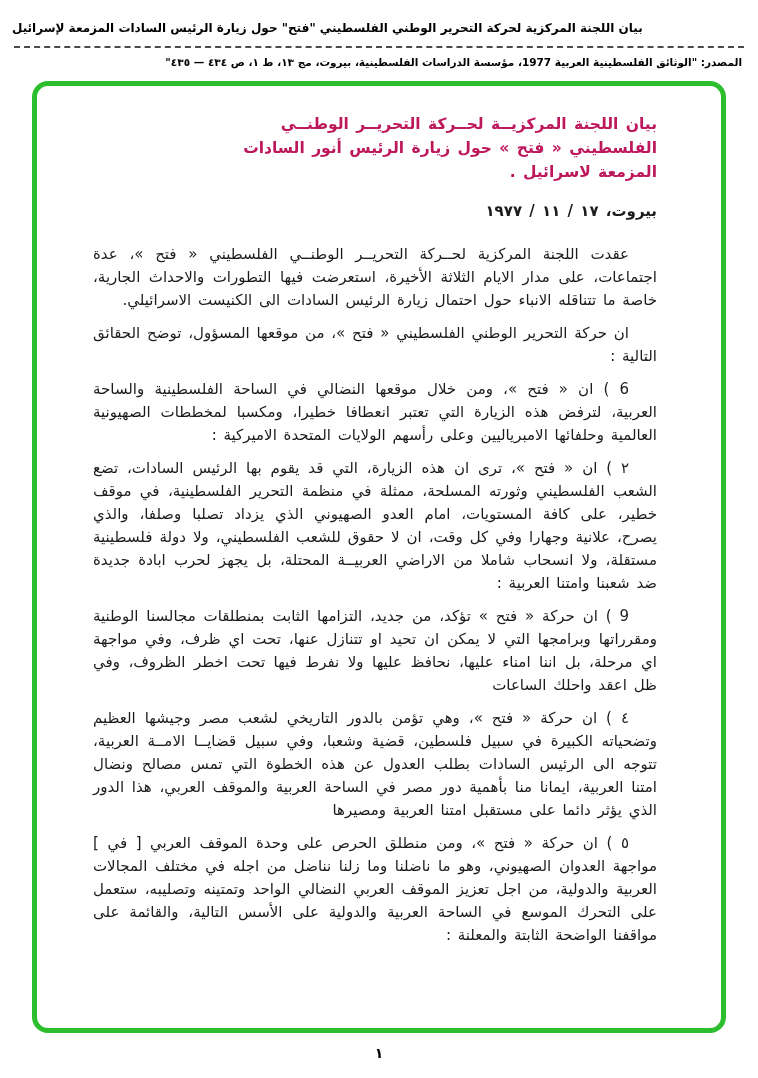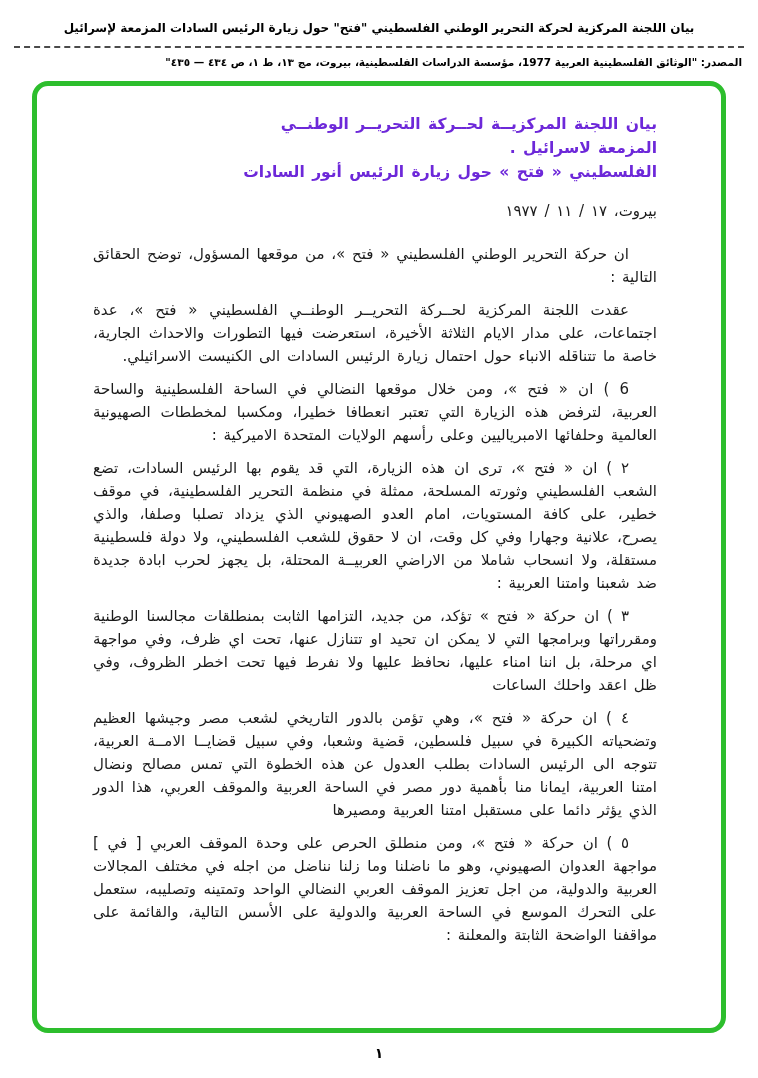--- a/index.html
+++ b/index.html
@@ -13,21 +13,21 @@
     overflow: hidden;
   }
   .page {
     position: relative;
     width: 758px;
     height: 1078px;
     background: #ffffff;
   }
   .top-title {
     direction: rtl;
-    text-align: center;
+    text-align: left;
     font-weight: 700;
     font-size: 12px;
     line-height: 16px;
     padding: 20px 12px 6px 12px;
     color: #000000;
   }
   .rule {
     margin: 4px 14px 4px 14px;
     border-top: 2px dashed #4a4a4a;
     height: 0;
@@ -57,30 +57,30 @@
     line-height: 23px;
     color: #1b1b1b;
     word-spacing: 2px;
   }
   .doc-title {
     font-weight: 700;
     font-size: 15.5px;
     line-height: 24px;
     text-align: right;
     margin: 0 0 16px 0;
-    color: #6d28d9;
+    color: #be185d;
   }
   .dateline {
     display: flex;
     direction: rtl;
     justify-content: space-between;
     align-items: flex-start;
     margin: 0 0 20px 0;
   }
-  .dateline-right { white-space: nowrap; }
+  .dateline-right { white-space: nowrap; font-weight: bold; }
   .dateline-left {
     max-width: 200px;
     text-align: right;
   }
   .para {
     margin: 0 0 10px 0;
     text-indent: 28px;
   }
   .footer-page {
     text-align: center;
@@ -99,33 +99,33 @@
 
   <div class="rule"></div>
 
   <div class="source-line">المصدر:  "الوثائق الفلسطينية العربية 1977، مؤسسة الدراسات الفلسطينية، بيروت، مج ١٣، ط ١، ص ٤٣٤ — ٤٣٥"</div>
 
   <div class="green-frame">
     <div class="doc">
 
       <div class="doc-title">
         <div>بيان اللجنة المركزيــة لحــركة التحريــر الوطنــي</div>
+        <div>الفلسطيني « فتح » حول زيارة الرئيس أنور السادات</div>
         <div>المزمعة لاسرائيل .</div>
-        <div>الفلسطيني « فتح » حول زيارة الرئيس أنور السادات</div>
       </div>
 
       <div class="dateline">
         <div class="dateline-right">بيروت، ١٧ / ١١ / ١٩٧٧</div>
       </div>
 
+      <p class="para">عقدت اللجنة المركزية لحــركة التحريــر الوطنــي الفلسطيني « فتح »، عدة اجتماعات، على مدار الايام الثلاثة الأخيرة، استعرضت فيها التطورات والاحداث الجارية، خاصة ما تتناقله الانباء حول احتمال زيارة الرئيس السادات الى الكنيست الاسرائيلي.</p>
       <p class="para">ان حركة التحرير الوطني الفلسطيني « فتح »، من موقعها المسؤول، توضح الحقائق التالية :</p>
-      <p class="para">عقدت اللجنة المركزية لحــركة التحريــر الوطنــي الفلسطيني « فتح »، عدة اجتماعات، على مدار الايام الثلاثة الأخيرة، استعرضت فيها التطورات والاحداث الجارية، خاصة ما تتناقله الانباء حول احتمال زيارة الرئيس السادات الى الكنيست الاسرائيلي.</p>
       <p class="para">6 ) ان « فتح »، ومن خلال موقعها النضالي في الساحة الفلسطينية والساحة العربية، لترفض هذه الزيارة التي تعتبر انعطافا خطيرا، ومكسبا لمخططات الصهيونية العالمية وحلفائها الامبرياليين وعلى رأسهم الولايات المتحدة الاميركية :</p>
       <p class="para">٢ ) ان « فتح »، ترى ان هذه الزيارة، التي قد يقوم بها الرئيس السادات، تضع الشعب الفلسطيني وثورته المسلحة، ممثلة في منظمة التحرير الفلسطينية، في موقف خطير، على كافة المستويات، امام العدو الصهيوني الذي يزداد تصلبا وصلفا، والذي يصرح، علانية وجهارا وفي كل وقت، ان لا حقوق للشعب الفلسطيني، ولا دولة فلسطينية مستقلة، ولا انسحاب شاملا من الاراضي العربيــة المحتلة، بل يجهز لحرب ابادة جديدة ضد شعبنا وامتنا العربية :</p>
-      <p class="para">٣ ) ان حركة « فتح » تؤكد، من جديد، التزامها الثابت بمنطلقات مجالسنا الوطنية ومقرراتها وبرامجها التي لا يمكن ان تحيد او تتنازل عنها، تحت اي ظرف، وفي مواجهة اي مرحلة، بل اننا امناء عليها، نحافظ عليها ولا نفرط فيها تحت اخطر الظروف، وفي ظل اعقد واحلك الساعات</p>
+      <p class="para">9 ) ان حركة « فتح » تؤكد، من جديد، التزامها الثابت بمنطلقات مجالسنا الوطنية ومقرراتها وبرامجها التي لا يمكن ان تحيد او تتنازل عنها، تحت اي ظرف، وفي مواجهة اي مرحلة، بل اننا امناء عليها، نحافظ عليها ولا نفرط فيها تحت اخطر الظروف، وفي ظل اعقد واحلك الساعات</p>
       <p class="para">٤ ) ان حركة « فتح »، وهي تؤمن بالدور التاريخي لشعب مصر وجيشها العظيم وتضحياته الكبيرة في سبيل فلسطين، قضية وشعبا، وفي سبيل قضايــا الامــة العربية، تتوجه الى الرئيس السادات بطلب العدول عن هذه الخطوة التي تمس مصالح ونضال امتنا العربية، ايمانا منا بأهمية دور مصر في الساحة العربية والموقف العربي، هذا الدور الذي يؤثر دائما على مستقبل امتنا العربية ومصيرها</p>
       <p class="para">٥ ) ان حركة « فتح »، ومن منطلق الحرص على وحدة الموقف العربي [ في ] مواجهة العدوان الصهيوني، وهو ما ناضلنا وما زلنا نناضل من اجله في مختلف المجالات العربية والدولية، من اجل تعزيز الموقف العربي النضالي الواحد وتمتينه وتصليبه، ستعمل على التحرك الموسع في الساحة العربية والدولية على الأسس التالية، والقائمة على مواقفنا الواضحة الثابتة والمعلنة :</p>
 
     </div>
   </div>
 
   <div class="footer-page">١</div>
 
 </div>
 

